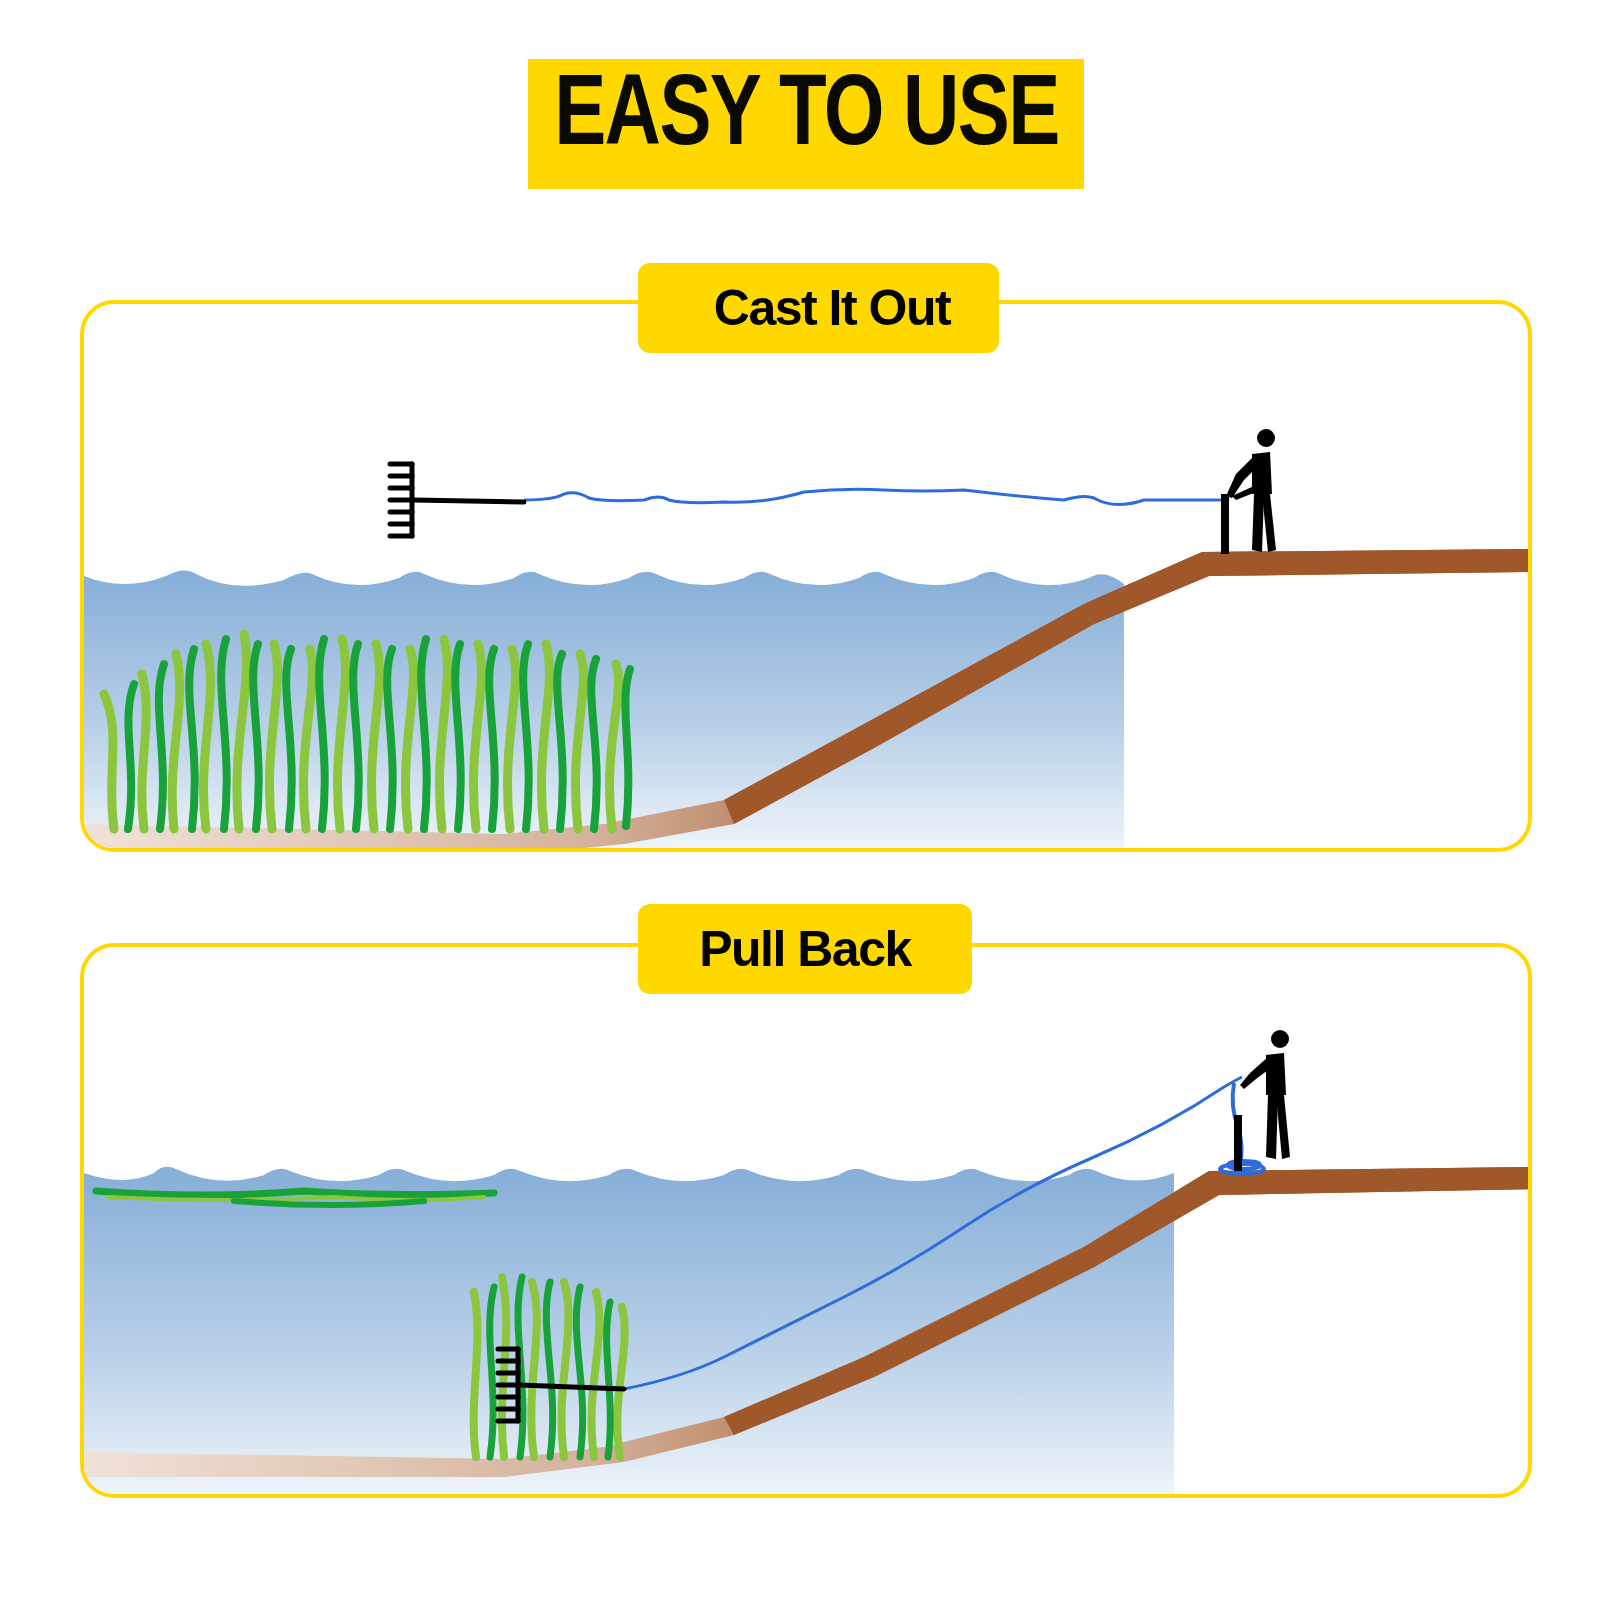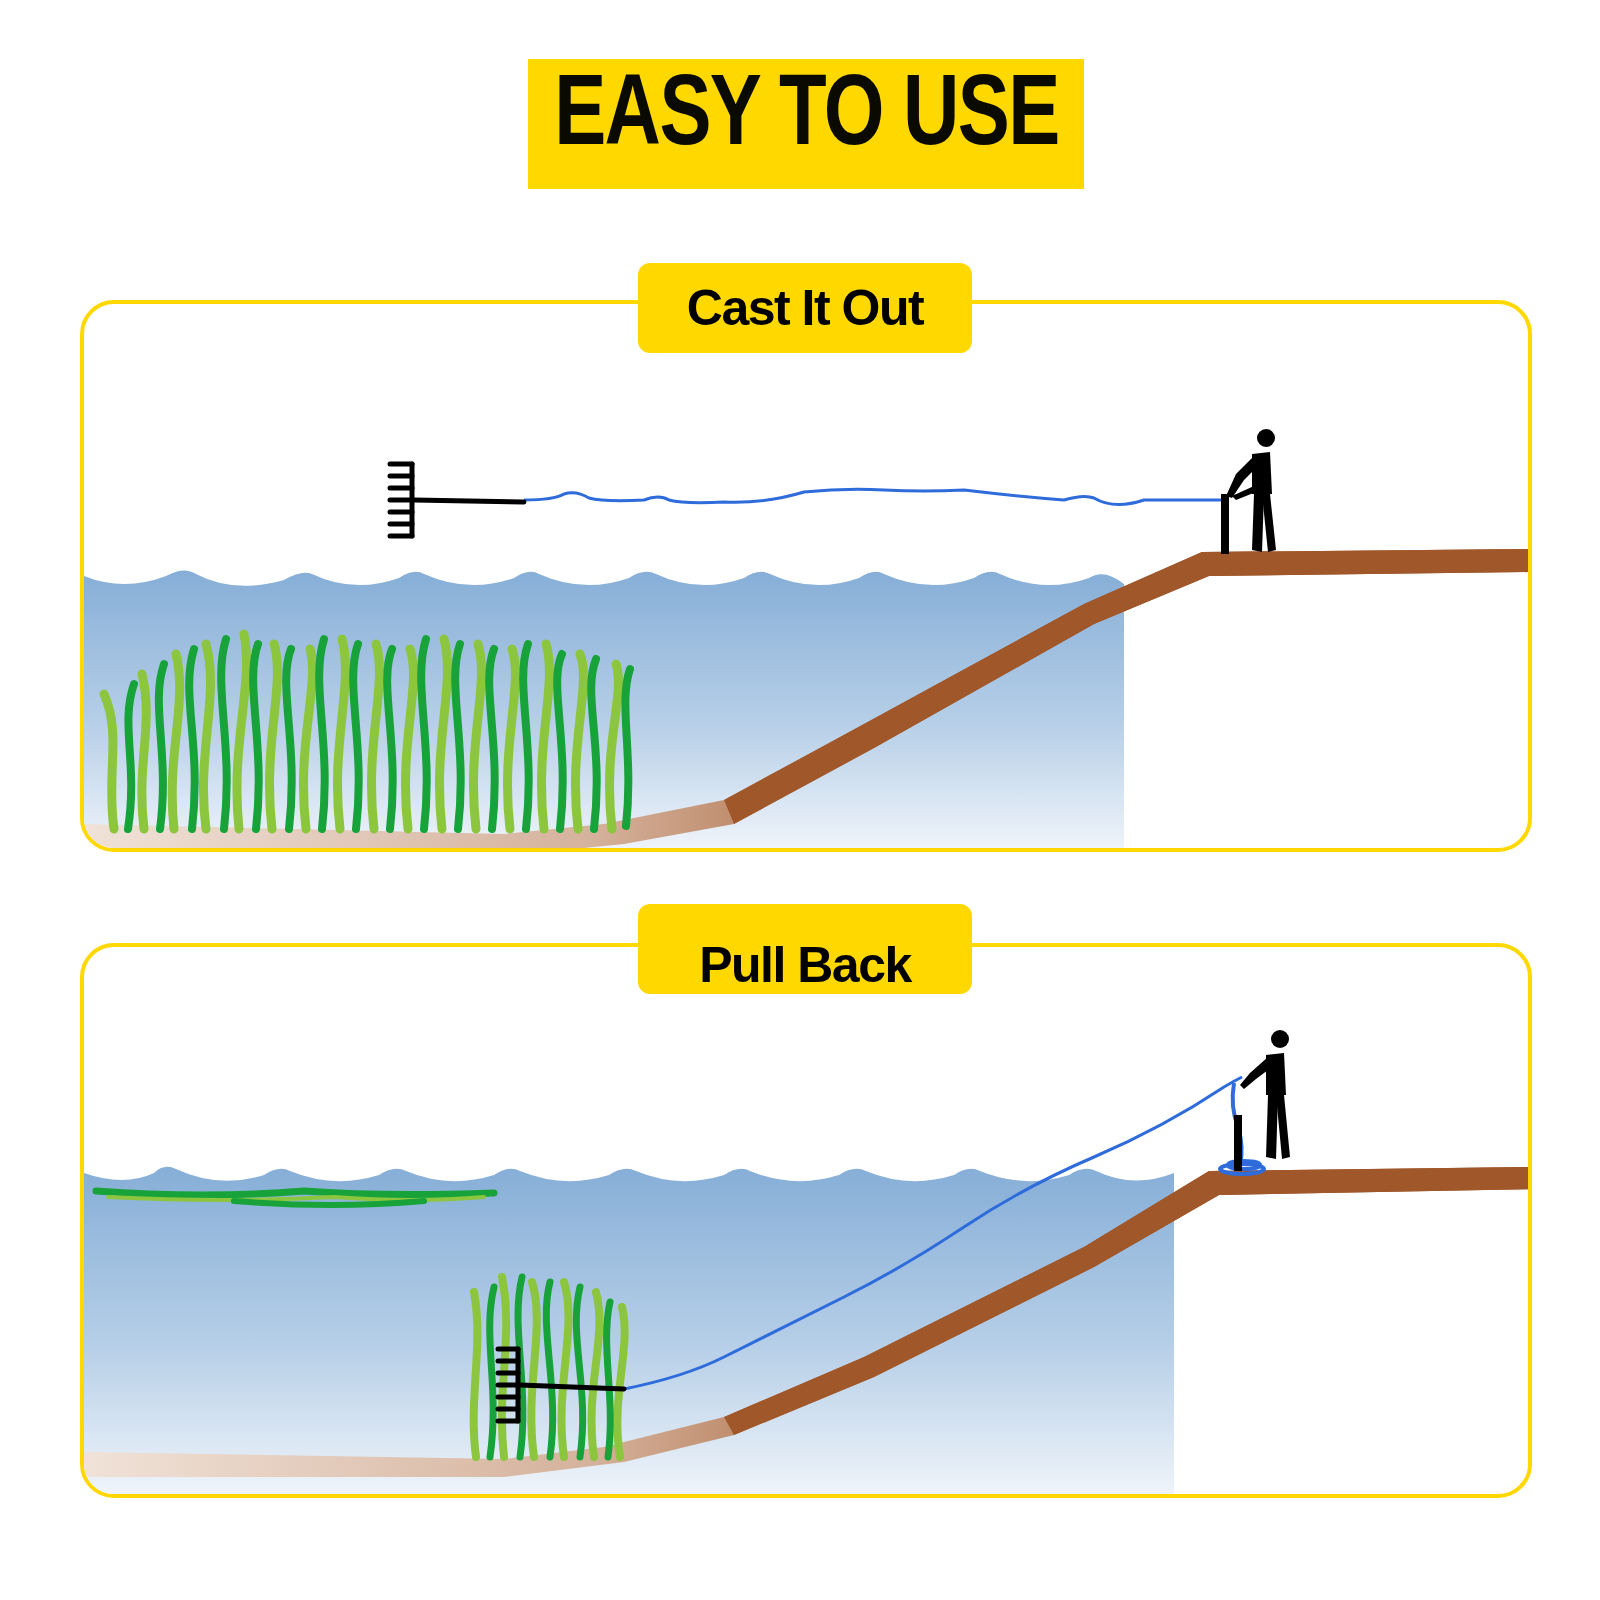--- a/index.html
+++ b/index.html
@@ -52,22 +52,22 @@
       left: 638px;
       width: 334px;
       height: 90px;
       background: #FFD800;
       border-radius: 12px;
       display: flex;
       align-items: center;
       justify-content: center;
       z-index: 5;
     }
-    .step-label-1 { top: 263px; }
-    .step-label-2 { top: 904px; align-items: flex-end; }
+    .step-label-1 { top: 263px; padding-left: 27px; }
+    .step-label-2 { top: 904px; }
     .step-text {
       font-family: "Liberation Sans", sans-serif;
       font-weight: 700;
       font-size: 50px;
       letter-spacing: -1.5px;
       color: #000000;
       white-space: nowrap;
     }
   </style>
 </head>

